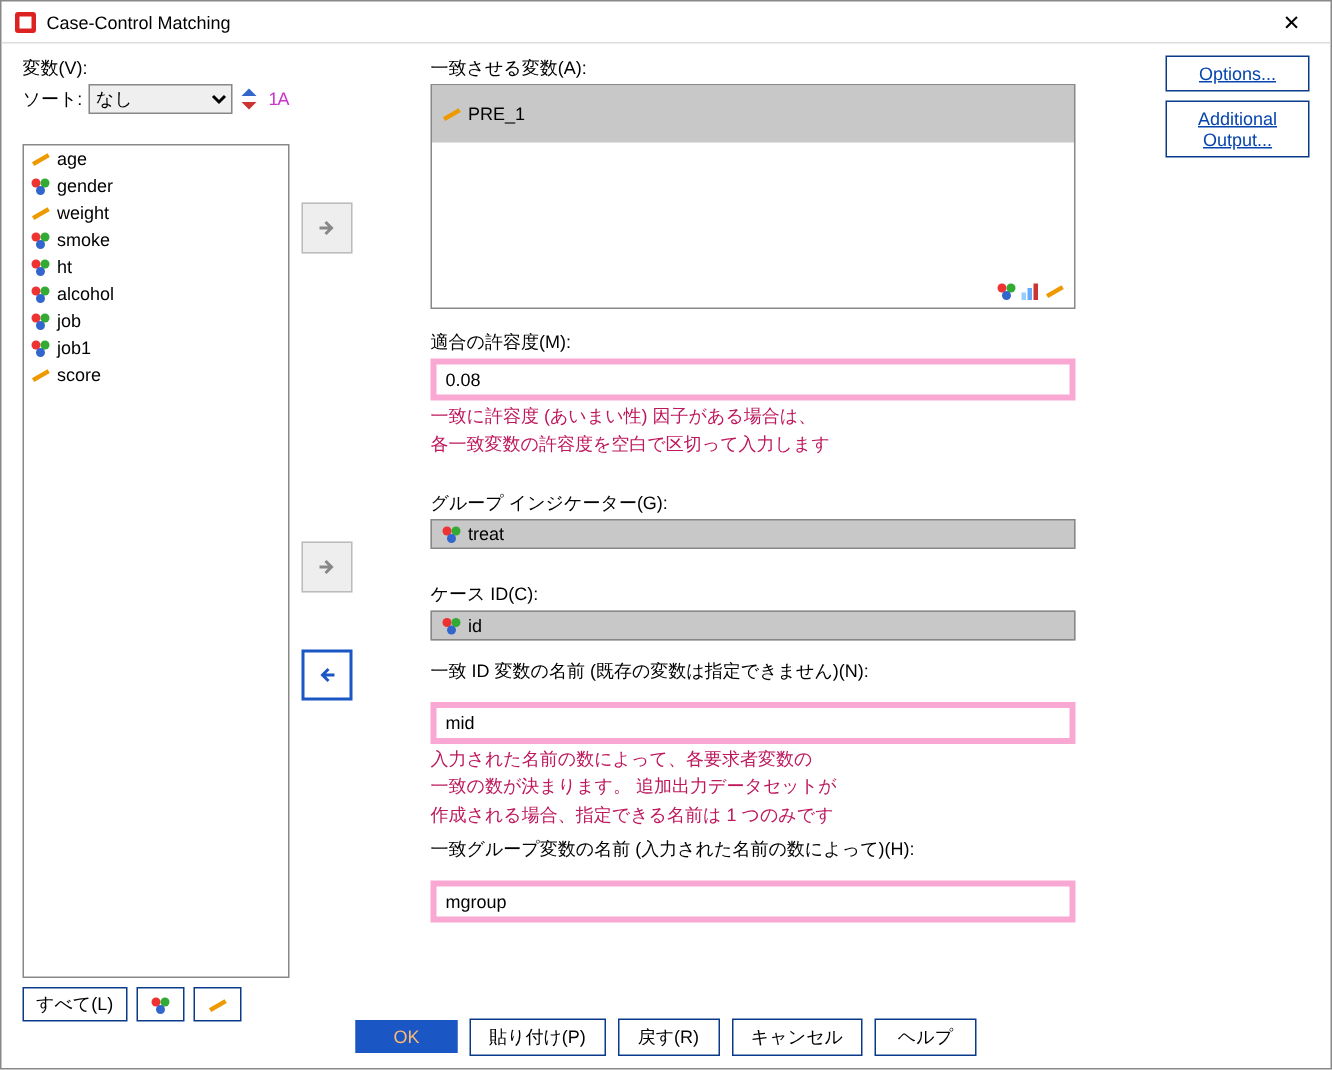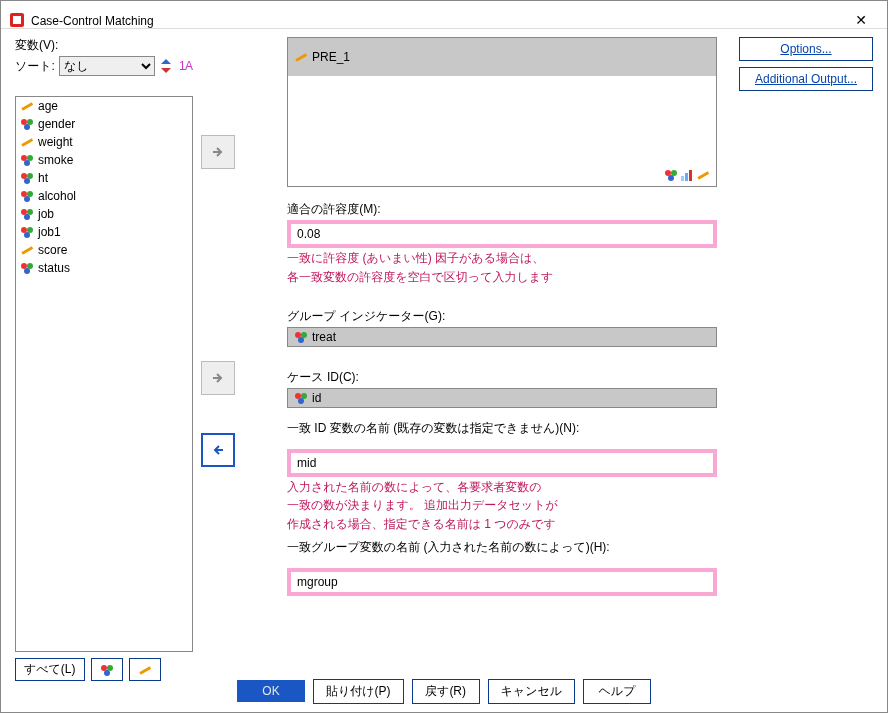--- a/index.html
+++ b/index.html
@@ -1,25 +1,25 @@
 <!DOCTYPE html>
 <html><head>
 <meta charset="utf-8">
 <style>
 * { box-sizing: border-box; font-family: "Yu Gothic UI", "Meiryo", sans-serif; font-size: 12px; }
 body { margin: 0; background: #fff; width: 888px; height: 713px; border: 1px solid #888; position: relative; }
-.titlebar { height: 28px; display: flex; align-items: flex-end; padding: 0 8px; border-bottom: 1px solid #ddd; }
+.titlebar { height: 28px; display: flex; align-items: center; padding: 0 8px; border-bottom: 1px solid #ddd; }
 .titlebar .app-icon { width: 16px; height: 16px; margin-right: 6px; }
 .titlebar .title { flex: 1; }
 .titlebar .close { width: 36px; text-align: center; font-size: 14px; }
 .content { position: absolute; top: 28px; left: 0; right: 0; bottom: 36px; padding: 8px 14px; }
 .bottombar { position: absolute; bottom: 0; left: 0; right: 0; height: 36px; display: flex; justify-content: center; align-items: center; gap: 8px; padding-bottom: 6px; }
 .btn { border: 1px solid #0a3a8a; background: #fff; padding: 3px 12px; min-width: 68px; text-align: center; cursor: pointer; }
-.btn.primary { background: #1a56c4; color: #e5e5e5; border-color: #1a56c4; }
-.link-btn { border: 1px solid #0a3a8a; background: #fff; color: #0645ad; padding: 4px 10px; width: 134px; text-align: center; text-decoration: underline; cursor: pointer; }
+.btn.primary { background: #1a56c4; color: #fdba74; border-color: #1a56c4; }
+.link-btn { border: 1px solid #0a3a8a; background: #fff; color: #0645ad; padding: 4px 10px; width: 96px; text-align: center; text-decoration: underline; cursor: pointer; }
 .right-buttons { position: absolute; top: 8px; right: 14px; display: flex; flex-direction: column; gap: 6px; }
 .varlabel { margin-bottom: 2px; }
 .left-col { position: absolute; left: 14px; top: 8px; width: 178px; }
 .sort-row { display: flex; align-items: center; gap: 4px; margin-bottom: 20px; }
 .sort-row select { flex: 1; border: 1px solid #888; height: 20px; font-size: 12px; }
 .varlist { border: 1px solid #888; height: 556px; overflow: auto; background: #fff; }
 .var-item { display: flex; align-items: center; gap: 4px; padding: 2px 4px; cursor: pointer; }
 .small-btns { display: flex; gap: 6px; margin-top: 6px; }
 .small-btn { border: 1px solid #0a3a8a; background: #fff; padding: 2px 8px; cursor: pointer; display: flex; align-items: center; gap: 2px; }
 .mid-col { position: absolute; left: 200px; top: 8px; width: 70px; }
@@ -133,28 +133,20 @@
             <circle cx="7" cy="10" r="3" fill="#36c"></circle>
           </svg>
           <span>job1</span>
         </div>
         <div class="var-item">
           <svg width="14" height="14">
             <rect x="1" y="6" width="12" height="3" fill="#e90" transform="rotate(-30 7 7)"></rect>
           </svg>
           <span>score</span>
         </div>
-        <div class="var-item">
-          <svg width="14" height="14">
-            <circle cx="4" cy="5" r="3" fill="#e33"></circle>
-            <circle cx="10" cy="5" r="3" fill="#3a3"></circle>
-            <circle cx="7" cy="10" r="3" fill="#36c"></circle>
-          </svg>
-          <span>status</span>
-        </div>
       </div>
     <div class="small-btns">
       <div class="small-btn">すべて(L)</div>
       <div class="small-btn">
           <svg width="14" height="14">
             <circle cx="4" cy="5" r="3" fill="#e33"></circle>
             <circle cx="10" cy="5" r="3" fill="#3a3"></circle>
             <circle cx="7" cy="10" r="3" fill="#36c"></circle>
           </svg>
         </div>
@@ -179,20 +171,21 @@
         </svg>
       </div>
     <div class="arrow-btn active" style="margin-top:38px">
         <svg width="16" height="16">
           <path d="M13 8 L5 8 M9 4 L5 8 L9 12" stroke="#1a56c4" stroke-width="2" fill="none"></path>
         </svg>
       </div>
   </div>
 
   <div class="main-col">
+    <div class="varlabel">一致させる変数(A):</div>
     <div class="field-box">
       <div class="sel-item">
         <svg width="14" height="14">
             <rect x="1" y="6" width="12" height="3" fill="#e90" transform="rotate(-30 7 7)"></rect>
           </svg>
         <span>PRE_1</span>
       </div>
       <div class="type-icons">
         <svg width="14" height="14">
             <circle cx="4" cy="5" r="3" fill="#e33"></circle>

